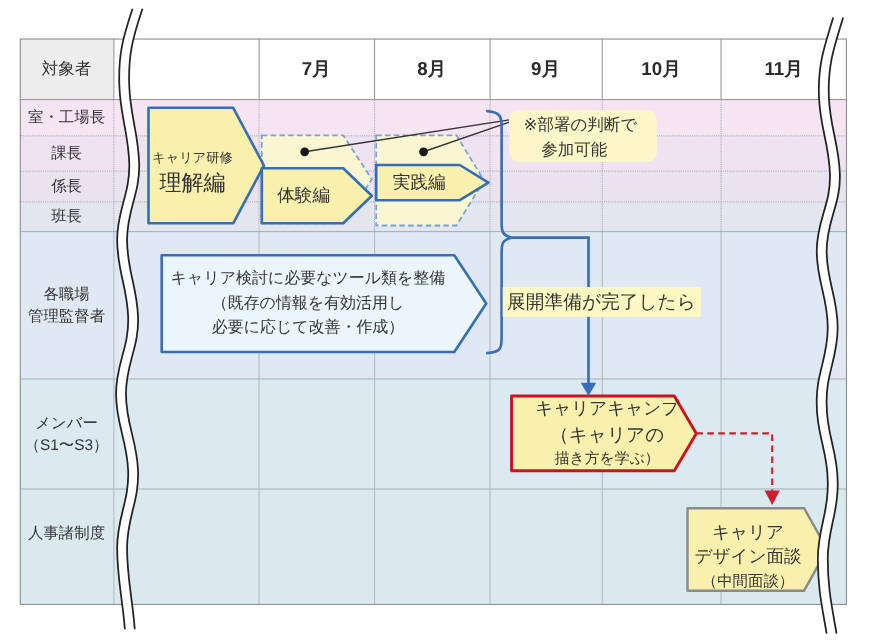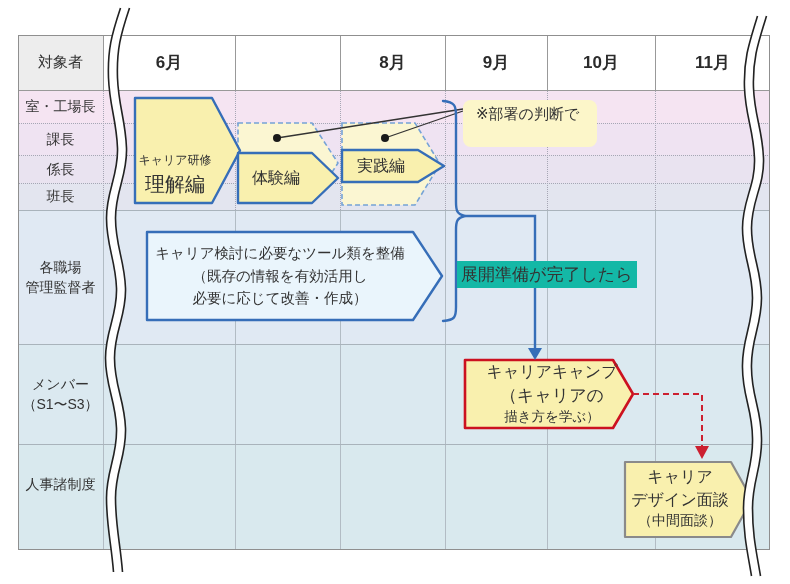--- a/index.html
+++ b/index.html
@@ -13,21 +13,21 @@
   .hdot{left:18px;width:752px;height:0;border-top:1px dotted #a6a6b4;z-index:2;}
   .hsol{left:18px;width:752px;height:0;border-top:1px solid #a9b3bb;z-index:2;}
   .cell{display:flex;align-items:center;justify-content:center;text-align:right;z-index:5;}
   .rowlab{left:18px;width:85px;font-size:14px;line-height:1.45;z-index:5;}
   .month{top:35px;height:55px;font-weight:bold;font-size:17px;color:#2b2b2b;z-index:5;}
   .shapetext{display:flex;flex-direction:column;align-items:center;justify-content:center;text-align:center;z-index:6;line-height:1.45;}
   svg{position:absolute;left:0;top:0;z-index:4;}
   svg.top{z-index:8;}
   .callout{left:463px;top:100px;width:134px;height:47px;background:#fcf6c9;border-radius:8px;
            font-size:15px;line-height:1.5;padding:3px 0 0 13px;box-sizing:border-box;z-index:6;}
-  .ready{left:457px;top:261px;background:#14b8a6;font-size:17px;padding:2px 4px;z-index:6;white-space:nowrap;text-align:right;}
+  .ready{left:457px;top:261px;background:#fef9c3;font-size:17px;padding:2px 4px;z-index:6;white-space:nowrap;text-align:right;}
 </style>
 </head>
 <body>
 
 <div id="stage">
 
   <div class="abs band" style="top:90px;height:33px;background:#f5e4f2"></div>
   <div class="abs band" style="top:123px;height:32px;background:#efe3f2"></div>
   <div class="abs band" style="top:155px;height:28px;background:#e9e3f0"></div>
   <div class="abs band" style="top:183px;height:27px;background:#e3e5ef"></div>
@@ -60,21 +60,21 @@
   <div class="abs hdot" style="top:123px"></div>
   <div class="abs hdot" style="top:155px"></div>
   <div class="abs hdot" style="top:183px"></div>
   <div class="abs hsol" style="top:90px;border-top-color:#999"></div>
   <div class="abs hsol" style="top:210px"></div>
   <div class="abs hsol" style="top:344px"></div>
   <div class="abs hsol" style="top:444px"></div>
   <div class="abs" style="left:18px;top:35px;width:752px;height:515px;border:1px solid #8f8f8f;box-sizing:border-box;z-index:2"></div>
 
   <div class="abs cell" style="left:18px;top:35px;width:85px;height:55px;font-size:15px">対象者</div>
-  <div class="abs cell month" style="left:103px;width:132px">6月</div>
+  <div class="abs cell month" style="left:235px;width:105px">7月</div>
   <div class="abs cell month" style="left:340px;width:105px">8月</div>
   <div class="abs cell month" style="left:445px;width:102px">9月</div>
   <div class="abs cell month" style="left:547px;width:108px">10月</div>
   <div class="abs cell month" style="left:655px;width:115px">11月</div>
 
   <div class="abs cell rowlab" style="top:90px;height:33px">室・工場長</div>
   <div class="abs cell rowlab" style="top:123px;height:32px">課長</div>
   <div class="abs cell rowlab" style="top:155px;height:28px">係長</div>
   <div class="abs cell rowlab" style="top:183px;height:27px">班長</div>
   <div class="abs rowlab shapetext" style="top:210px;height:134px">
@@ -106,44 +106,45 @@
 
     <path d="M443,101 C455,102 456,106 456,116 L456,202 C456,211 457,214 465,216 C457,218 456,221 456,230 L456,307 C456,317 455,320 443,321" fill="none" stroke="#366eb8" stroke-width="2.4" stroke-linecap="round"></path>
 
     <path d="M465,216 L535,216 L535,351" fill="none" stroke="#366eb8" stroke-width="2.4"></path>
     <path d="M535,360 L528,348 L542,348 Z" fill="#366eb8"></path>
 
     <path d="M633,394 L702,394 L702,447" fill="none" stroke="#cc2030" stroke-width="2" stroke-dasharray="6 4"></path>
     <path d="M702,459 L695,446 L709,446 Z" fill="#cc2030"></path>
   </svg>
 
-  <div class="abs shapetext" style="left:133px;top:116px;width:84px;height:119px">
+  <div class="abs shapetext" style="left:133px;top:99px;width:84px;height:119px">
     <div style="font-size:12px">キャリア研修</div>
     <div style="font-size:20px">理解編</div>
   </div>
   <div class="abs cell" style="left:238px;top:153px;width:76px;height:50px;font-size:16px">体験編</div>
   <div class="abs cell" style="left:342px;top:150px;width:78px;height:32px;font-size:16px">実践編</div>
   <div class="abs shapetext" style="left:147px;top:232px;width:266px;height:88px;font-size:14.5px;line-height:1.55">
     <div>キャリア検討に必要なツール類を整備</div>
     <div>（既存の情報を有効活用し</div>
     <div>必要に応じて改善・作成）</div>
   </div>
   <div class="abs shapetext" style="left:477px;top:360px;width:150px;height:68px;line-height:1.4">
     <div style="font-size:16px">キャリアキャンプ</div>
     <div style="font-size:17px">（キャリアの</div>
     <div style="font-size:13.5px">描き方を学ぶ）</div>
   </div>
-  <div class="abs shapetext" style="left:625px;top:462px;width:110px;height:73px;line-height:1.4">
+  <div class="abs shapetext" style="left:625px;top:462px;width:110px;height:88px;line-height:1.4">
     <div style="font-size:16px">キャリア</div>
     <div style="font-size:16px">デザイン面談</div>
     <div style="font-size:14px">（中間面談）</div>
   </div>
 
   <div class="abs callout">
     <div>※部署の判断で</div>
+    <div style="margin-left:16px">参加可能</div>
   </div>
   <div class="abs ready">展開準備が完了したら</div>
 
   <svg class="top" width="790" height="584" viewBox="0 0 790 584">
     <g>
       <path d="M125,8 C116,35 112,50 113,78 C114,106 121,120 122,148 C123,176 111,190 111,218 C111,246 120,260 121,288 C122,316 110,330 110,358 C110,386 120,400 121,428 C122,456 111,470 111,498 C111,526 116,545 118,572" fill="none" stroke="#fff" stroke-width="9"></path>
       <path d="M125,8 C116,35 112,50 113,78 C114,106 121,120 122,148 C123,176 111,190 111,218 C111,246 120,260 121,288 C122,316 110,330 110,358 C110,386 120,400 121,428 C122,456 111,470 111,498 C111,526 116,545 118,572" fill="none" stroke="#222" stroke-width="1.6" transform="translate(-4.5,0)"></path>
       <path d="M125,8 C116,35 112,50 113,78 C114,106 121,120 122,148 C123,176 111,190 111,218 C111,246 120,260 121,288 C122,316 110,330 110,358 C110,386 120,400 121,428 C122,456 111,470 111,498 C111,526 116,545 118,572" fill="none" stroke="#222" stroke-width="1.6" transform="translate(4.5,0)"></path>
     </g>
     <g>

